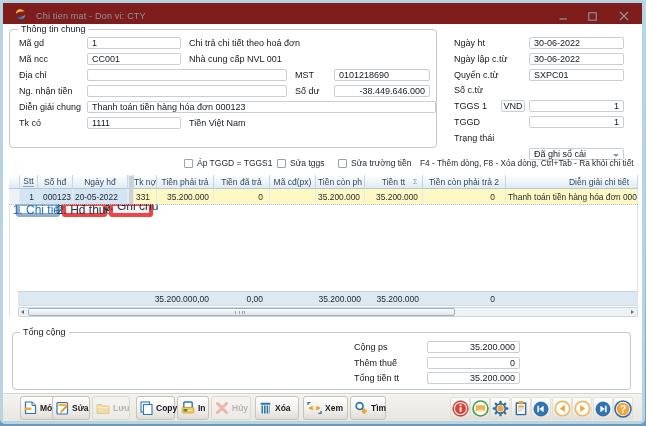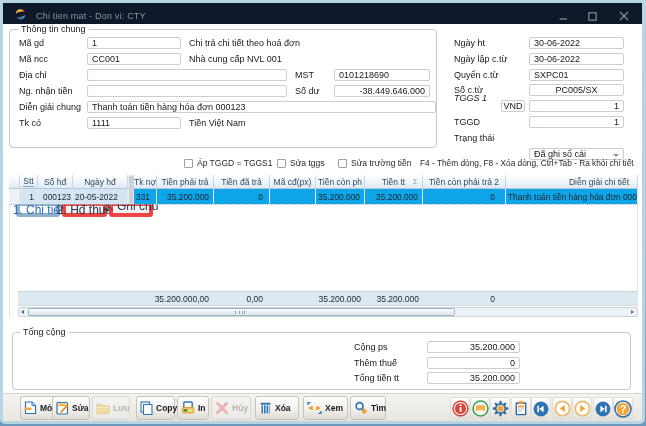--- a/index.html
+++ b/index.html
@@ -42,21 +42,21 @@
     display:flex; align-items:center; justify-content:center; white-space:nowrap;margin-top:46px; }
   .tab.active { background:#fff; color:#2a6ebf; border-color:#8fafca; }
   .cb { position:absolute; top:159px; width:9px; height:9px; border:1px solid #98a4ad; border-radius:1px; background:#fff; }
   .cb-lbl { position:absolute; top:158px; font-size:8.5px; color:#1c242c; line-height:11px; white-space:nowrap; }
   .hint { position:absolute; top:158px; font-size:8.3px; color:#1c242c; line-height:11px; white-space:nowrap; }
 
   
   .gh { position:absolute; top:175px; height:14px; background:linear-gradient(#ffffff 0%,#eef4f9 55%,#dfeaf3 100%);
     border-right:1px solid #c6d6e4; border-bottom:1px solid #b4c8d9; color:#2f4a63; font-size:8.5px;
     display:flex; align-items:center; justify-content:center; white-space:nowrap; overflow:hidden; }
-  .gc { position:absolute; top:189px; height:15px; font-size:8.4px; color:#1c242c; background:#0ea5e9;
+  .gc { position:absolute; top:189px; height:15px; font-size:8.4px; color:#1c242c; background:#fef9c3;
     display:flex; align-items:center; white-space:nowrap; overflow:hidden; border-right:1px solid #e2ebf2; }
   .gc.hl { background:#d3e5f3; }
   .gc.right { justify-content:flex-end; }
   .tot { position:absolute; top:291px; height:15px; font-size:8.5px; color:#1b2530;
     display:flex; align-items:center; justify-content:flex-end; white-space:nowrap; }
 
   
   .toolbar { position:absolute; left:3px; top:393px; width:639px; height:28px;
     background:linear-gradient(#f4f3f0,#e9e6e1); border-top:1px solid #d7d3cd; }
   .tb { position:absolute; top:396px; height:24px; border:1px solid #c7c2ba; border-radius:3px;
@@ -70,21 +70,21 @@
 
   .vline { position:absolute; width:1px; background:#dfe4e8; }
   .sigma { position:absolute; font-size:7px; color:#7f93a6; }
 </style>
 </head>
 <body>
 
 <div class="window">
 <div class="content">
 
-  <div class="abs" style="left:3px;top:3px;width:639px;height:21px;background:#0f172a;">
+  <div class="abs" style="left:3px;top:3px;width:639px;height:21px;background:#7f1d1d;">
     <svg class="abs" style="left:10px;top:4px;" width="15" height="15" viewBox="0 0 16 16">
       <defs>
         <linearGradient id="logo-o" x1="0" y1="0" x2="1" y2="1">
           <stop offset="0" stop-color="#ffd24d"></stop>
               <stop offset="1" stop-color="#ee7f1c"></stop>
         </linearGradient>
         <linearGradient id="logo-b" x1="1" y1="0" x2="0" y2="1">
           <stop offset="0" stop-color="#7db3e0"></stop>
               <stop offset="1" stop-color="#173a6e"></stop>
         </linearGradient>
@@ -163,25 +163,22 @@
   <div class="inp" style="left:529px;top:53px;width:95px;">
         <span>30-06-2022</span>
       </div>
 
   <span class="lbl" style="left:454px;top:69px;">Quyển c.từ</span>
   <div class="inp" style="left:529px;top:69px;width:95px;">
         <span>SXPC01</span>
       </div>
 
   <span class="lbl" style="left:454px;top:84px;">Số c.từ</span>
-  <div class="inp center" style="left:529px;top:84px;width:95px;">
-        <span>PC005/SX</span>
-      </div>
-
-  <span class="lbl" style="left:454px;top:92px;font-style:italic;">TGGS 1</span>
+
+  <span class="lbl" style="left:454px;top:100px;">TGGS 1</span>
   <div class="inp center" style="left:501px;top:100px;width:24px;">
         <span>VND</span>
       </div>
   <div class="inp right" style="left:529px;top:100px;width:95px;">
         <span>1</span>
       </div>
 
   <span class="lbl" style="left:454px;top:116px;">TGGD</span>
   <div class="inp right" style="left:529px;top:116px;width:95px;">
         <span>1</span>

